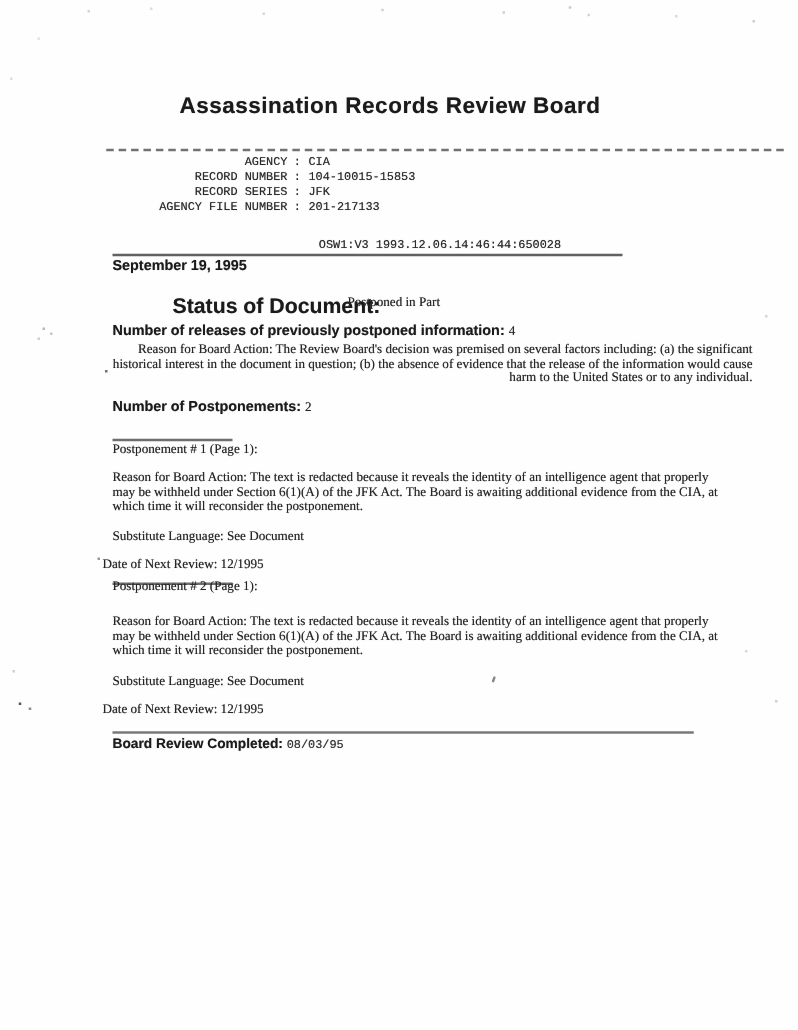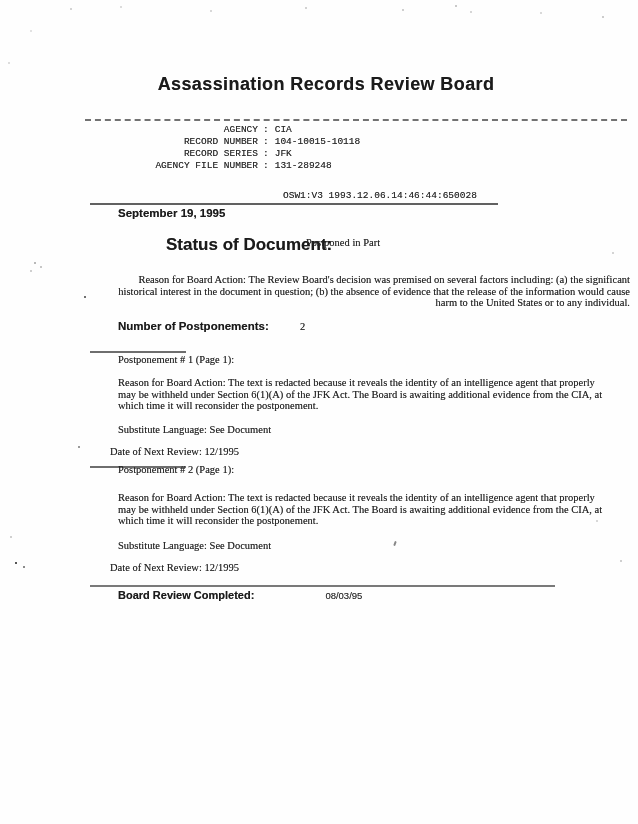--- a/index.html
+++ b/index.html
@@ -12,21 +12,21 @@
   }
   .page{
     position:relative;
     width:638px;height:824px;
     background:#fefefe;
   }
   
   .sans-b{font-family:"Liberation Sans", sans-serif;font-weight:bold;color:#1b1b1b;}
   .serif{font-family:"Liberation Serif", serif;color:#262626;}
   .mono{font-family:"Liberation Mono","DejaVu Sans Mono", monospace;color:#2a2a2a;}
-  .scan{text-shadow:0 0 .6px rgba(20,20,20,.55);padding-left:28px;}
+  .scan{text-shadow:0 0 .6px rgba(20,20,20,.55);}
 
   .doc-title{
     position:absolute;top:74px;left:0;right:14px;
     text-align:center;font-size:18px;letter-spacing:.4px;
   }
   .doc-subtitle{
     position:absolute;top:99px;left:0;right:14px;
     text-align:center;font-size:12.5px;letter-spacing:.3px;
   }
   .dash-rule{
@@ -63,21 +63,21 @@
   .para-p1{top:377px;width:488px;}
   .para-p2{top:492px;width:488px;}
   .sub-lang{position:absolute;left:90px;font-size:10.5px;}
   .sub-lang-1{top:424px;}
   .sub-lang-2{top:540px;}
   .next-review{position:absolute;left:82px;font-size:10.5px;}
   .next-review-1{top:446px;}
   .next-review-2{top:562px;}
 
   .footer-line{position:absolute;top:589px;left:90px;font-size:11px;}
-  .footer-value{font-family:Liberation Sans, sans-serif;font-weight:normal;font-size:9.5px;color:#333;margin-left:40px;}
+  .footer-value{font-family:Liberation Mono, monospace;font-weight:normal;font-size:9.5px;color:#333;}
 
   
   .speckles{
     position:absolute;top:0;left:0;width:2px;height:2px;background:transparent;
     box-shadow:
       70px 8px 0 #d4d4d4, 120px 6px 0 #dcdcdc, 210px 10px 0 #d8d8d8,
       305px 7px 0 #d2d2d2, 402px 9px 0 #cfcfcf, 455px 5px 0 #c9c9c9,
       470px 11px 0 #d6d6d6, 540px 12px 0 #d9d9d9, 602px 16px 0 #cccccc,
       30px 30px 0 #e2e2e2, 8px 62px 0 #dddddd,
       34px 262px 0 #b9b9b9, 40px 266px 0 #c7c7c7, 30px 270px 0 #cfcfcf,
@@ -100,40 +100,44 @@
 
   <div class="doc-title sans-b scan">Assassination Records Review Board</div>
 
   <div class="dash-rule"></div>
 
   <div class="record-block mono scan">
     <div class="rec-row">
       <span class="rec-label">AGENCY</span><span class="rec-sep">:</span><span class="rec-value">CIA</span>
     </div>
     <div class="rec-row">
-      <span class="rec-label">RECORD NUMBER</span><span class="rec-sep">:</span><span class="rec-value">104-10015-10118</span>
+      <span class="rec-label">RECORD NUMBER</span><span class="rec-sep">:</span><span class="rec-value">104-10015-15853</span>
     </div>
     <div class="rec-row">
       <span class="rec-label">RECORD SERIES</span><span class="rec-sep">:</span><span class="rec-value">JFK</span>
     </div>
     <div class="rec-row">
-      <span class="rec-label">AGENCY FILE NUMBER</span><span class="rec-sep">:</span><span class="rec-value">131-289248</span>
+      <span class="rec-label">AGENCY FILE NUMBER</span><span class="rec-sep">:</span><span class="rec-value">201-217133</span>
     </div>
   </div>
 
   <div class="stamp mono scan">OSW1:V3 1993.12.06.14:46:44:650028</div>
 
   <div class="rule rule-top"></div>
   <div class="date-line sans-b scan">September 19, 1995</div>
 
   <div class="status-row">
     <span class="status-label sans-b scan">Status of Document:</span>
     <span class="status-value serif scan">Postponed in Part</span>
   </div>
 
+  <div class="releases-heading sans-b scan">
+    <span>Number of releases of previously postponed information:</span>
+    <span class="heading-value scan">4</span>
+  </div>
   <div class="para para-1 serif scan">Reason for Board Action:  The Review Board's decision was premised on several factors including: (a) the significant historical interest in the document in question; (b) the absence of evidence that the release of the information would cause harm to the United States or to any individual.</div>
 
   <div class="post-heading sans-b scan">
     <span>Number of Postponements:</span>
     <span class="heading-value scan">2</span>
   </div>
 
   <div class="rule rule-short-1"></div>
   <div class="post-title post-title-1 serif scan">Postponement # 1 (Page 1):</div>
   <div class="para para-p1 serif scan">Reason for Board Action: The text is redacted because it reveals the identity of an intelligence agent that properly may be withheld under Section 6(1)(A) of the JFK Act.  The Board is awaiting additional evidence from the CIA, at which time it will reconsider the postponement.</div>

